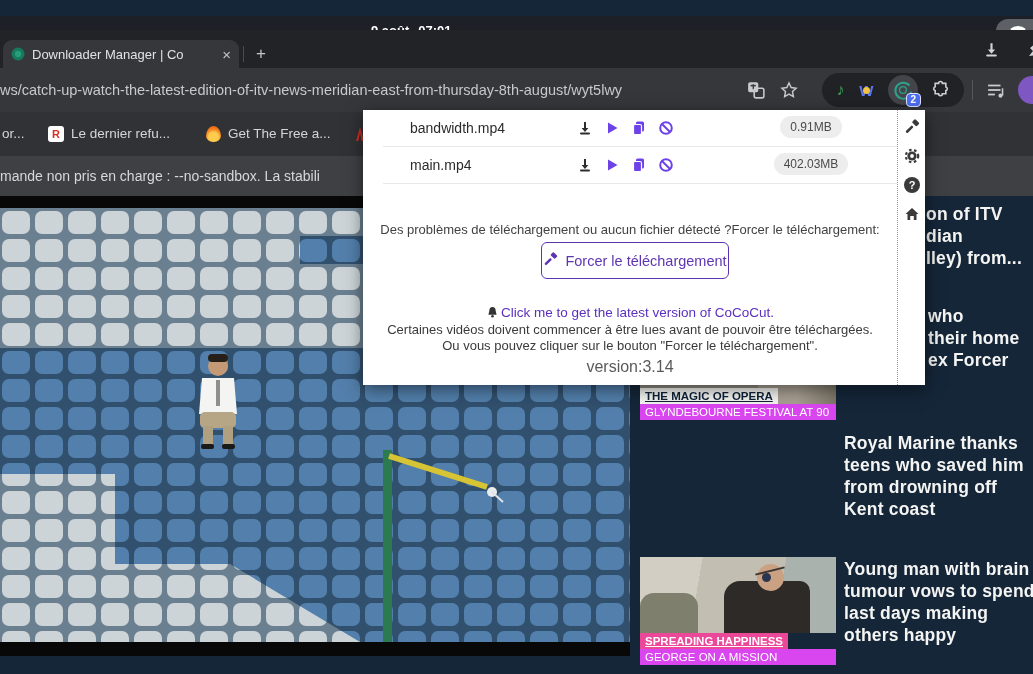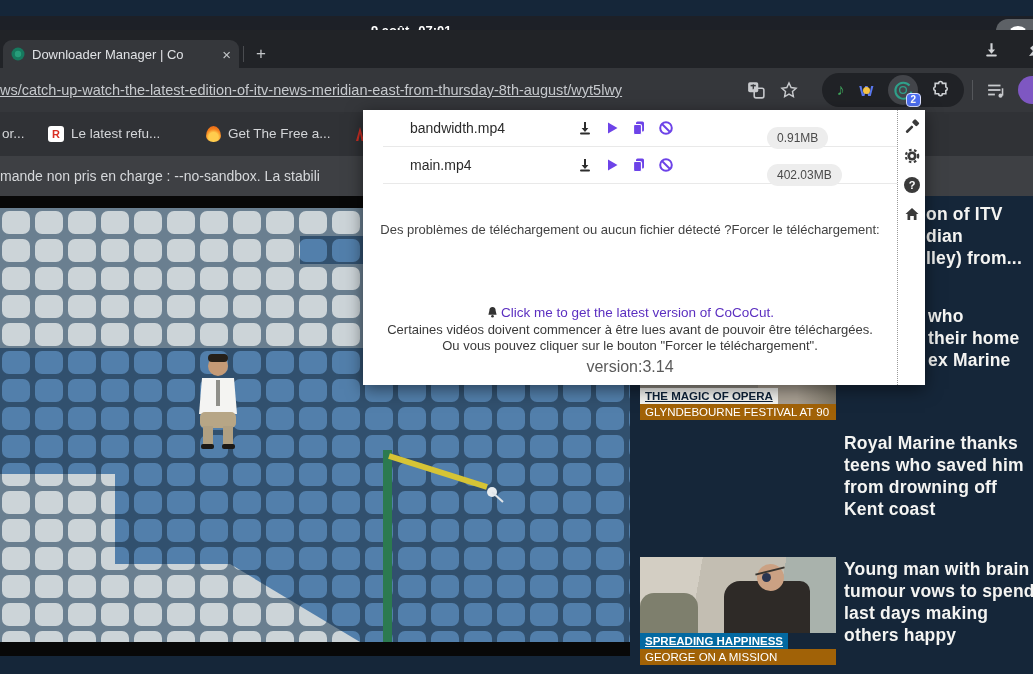--- a/index.html
+++ b/index.html
@@ -25,21 +25,21 @@
                mask-image:linear-gradient(90deg,#000 calc(100% - 14px),transparent); }
   .tab-close { color:#c3c6c9; font-size:15px; line-height:15px; cursor:default; }
   .tab-sep { position:absolute; left:243px; top:16px; width:1px; height:16px; background:#4a4c50; }
   .newtab { position:absolute; left:250px; top:13px; width:22px; height:22px; color:#c3c6c9;
             font-size:17px; line-height:21px; text-align:center; }
   .tb-dl { position:absolute; left:983px; top:11px; color:#d2d4d7; }
   .tb-part { position:absolute; left:1026px; top:12px; color:#d2d4d7; }
   
   .toolbar { position:absolute; left:0; top:68px; width:1033px; height:44px; background:#35373b; }
   .url { position:absolute; left:0; top:0; width:735px; height:44px; line-height:44px;
-         color:#c6c9cd; font-size:14.5px; white-space:nowrap; overflow:hidden;text-decoration:underline; }
+         color:#c6c9cd; font-size:14.5px; white-space:nowrap; overflow:hidden; }
   .ic-translate { position:absolute; left:746px; top:13px; }
   .ic-star { position:absolute; left:780px; top:13px; }
   .extpill { position:absolute; left:822px; top:5px; width:142px; height:34px; background:#202226;
              border-radius:17px; display:flex; align-items:center; justify-content:space-evenly; }
   .note-glyph { color:#3fa75c; font-size:16px; font-weight:bold; }
   .wmark { position:relative; color:#5a78f0; font-size:15px; font-weight:bold; }
   .wdot { position:absolute; left:4px; top:5px; width:7px; height:7px; border-radius:50%;
           background:#f6c445; }
   .cocobtn { position:relative; width:30px; height:30px; }
   .badge { position:absolute; right:-3px; bottom:-2px; min-width:15px; height:14px; padding:0 2px;
@@ -69,22 +69,22 @@
   .video { position:absolute; left:0; top:0; width:630px; height:460px; background:#080808; }
   .video svg { position:absolute; left:0; top:12px; }
   
   .hl { position:absolute; left:844px; width:194px; font-size:17.5px; line-height:22px;
         font-weight:600; color:#f4f4f2; letter-spacing:.2px; }
   .frag { position:absolute; font-size:17.5px; line-height:22px; font-weight:600; color:#f4f4f2;
           white-space:nowrap; letter-spacing:.2px; }
   .thumb { position:absolute; left:640px; width:196px; overflow:hidden; }
   .ban1 { position:absolute; left:0; bottom:16px; background:#f3f3f0; color:#0d2138;
           font-size:11.5px; line-height:16px; font-weight:bold; padding:0 5px; white-space:nowrap;text-decoration:underline; }
-  .ban1.dark { background:#0369a1; color:#fff; }
-  .ban2 { position:absolute; left:0; right:0; bottom:0; background:#a16207; color:#fff;
+  .ban1.dark { background:#ec4899; color:#fff; }
+  .ban2 { position:absolute; left:0; right:0; bottom:0; background:#d946ef; color:#fff;
           font-size:11.5px; line-height:16px; padding:0 5px; white-space:nowrap; overflow:hidden; }
   .t2-img { position:absolute; inset:0; background:linear-gradient(90deg,#8f8a82 0 60%,#a89f92 60% 80%,#7c7668); }
   .t3-img { position:absolute; left:0; top:0; right:0; height:81px; display:flex; }
   .t3-face { width:94px; height:81px; background:radial-gradient(circle at 45% 42%,#c6a18c 0 30%,#a37d66 65%,#7d5c4b); }
   .t3-beach { position:relative; width:100px; height:81px; margin-left:2px;
               background:linear-gradient(#b7c3c8 0 45%,#9fb0b6 45% 70%,#8da2ab 70%); }
   .kid { position:absolute; bottom:5px; border-radius:4px; }
   .kid-head { position:absolute; width:9px; height:9px; border-radius:50%; background:#b98b66; }
   .t4-img { position:absolute; left:0; top:0; right:0; height:76px;
             background:linear-gradient(100deg,#d3cec3 0 30%,#c3beb2 30% 70%,#a9b2ac 70%); }
@@ -103,21 +103,21 @@
            box-shadow:0 4px 16px rgba(0,0,0,.5); }
   .p-main { position:absolute; left:0; top:0; width:534px; height:275px; }
   .p-side { position:absolute; left:534px; top:0; width:28px; height:275px;
             border-left:1px dotted #9a9a9a; }
   .p-side .sic { position:absolute; left:6px; width:16px; height:16px; color:#3a3a3a; }
   .prow { position:relative; height:37px; border-bottom:1px solid #e9e9e9;margin-left:20px; }
   .fname { position:absolute; left:27px; top:0; line-height:37px; font-size:14px; color:#2b2b2b; }
   .ricons { position:absolute; left:194px; top:10px; display:flex; gap:11px; }
   .ricons .ri { width:16px; height:16px; }
   .ri.dark { color:#2d2d2d; } .ri.purp { color:#6d43e8; }
-  .fsizebox { position:absolute; left:384px; top:17px; width:88px; }
+  .fsizebox { position:absolute; left:384px; top:6px; width:88px; text-align:center; }
   .fsize { display:inline-block; background:#ededed; border-radius:11px; padding:4px 10px;
            font-size:12px; color:#4a4a4a; }
   .hint { position:absolute; left:0; top:112px; width:534px; text-align:center; font-size:13px;
           color:#424242; }
   .force-btn { position:absolute; left:178px; top:132px; width:188px; height:37px; background:#fff;
                border:1.6px solid #5e35b1; border-radius:6px; color:#5e35b1; font-size:14.5px;
                display:flex; align-items:center; justify-content:center; gap:7px;
                font-family:inherit; }
   .update { position:absolute; left:0; top:195px; width:534px; text-align:center; font-size:13.5px;
             color:#5b2fc0; }
@@ -215,21 +215,21 @@
           <circle cx="12" cy="13" r="1.8" fill="#c8cacd"></circle>
           <rect x="13.1" y="6.5" width="1.4" height="6.5" fill="#c8cacd"></rect>
         </svg>
     </span>
     <div class="avatar"></div>
   </div>
 
   <div class="bookbar">
     <span class="bm-label" style="left:2px">or...</span>
     <span class="r-icon">R</span>
-    <span class="bm-label" style="left:71px">Le latest refu...</span>
+    <span class="bm-label" style="left:71px">Le dernier refu...</span>
     <span class="flame"></span>
     <span class="bm-label" style="left:228px">Get The Free a...</span>
     <span class="bm-sliver"></span>
   </div>
 
   <div class="infobar">
     <span>mande non pris en charge : --no-sandbox. La stabili</span>
   </div>
 
   <div class="page">
@@ -271,21 +271,21 @@
         </g>
       </svg>
     </div>
 
     <div class="frag" style="left:926px; top:7px">on of ITV</div>
     <div class="frag" style="left:926px; top:29px">dian</div>
     <div class="frag" style="left:926px; top:51px">lley) from...</div>
 
     <div class="frag" style="left:928px; top:109px">who</div>
     <div class="frag" style="left:928px; top:131px">their home</div>
-    <div class="frag" style="left:928px; top:153px">ex Marine</div>
+    <div class="frag" style="left:928px; top:153px">ex Forcer</div>
     <div class="thumb" style="top:115px; height:109px">
       <div class="t2-img"></div>
       <span class="ban1">THE MAGIC OF OPERA</span>
       <span class="ban2">GLYNDEBOURNE FESTIVAL AT 90</span>
     </div>
 
     <div class="hl" style="top:236px">Royal Marine thanks teens who saved him from drowning off Kent coast</div>
 
     <div class="thumb" style="top:361px; height:108px">
       <div class="t4-img">
@@ -344,20 +344,27 @@
           <span class="ri purp"><svg viewBox="0 0 16 16" width="16" height="16">
                 <circle cx="8" cy="8" r="5.8" fill="none" stroke="currentColor" stroke-width="2"></circle>
                 <line x1="4" y1="4" x2="12" y2="12" stroke="currentColor" stroke-width="2"></line>
               </svg></span>
         </span>
         <span class="fsizebox"><span class="fsize">402.03MB</span></span>
       </div>
 
       <div class="hint">Des problèmes de téléchargement ou aucun fichier détecté ?Forcer le téléchargement:</div>
 
+      <button class="force-btn">
+        <span><svg width="15" height="15" viewBox="0 0 16 16" fill="currentColor">
+              <rect x="1" y="9" width="9" height="2.6" rx="1" transform="rotate(-45 5.5 10.3)"></rect>
+              <rect x="8.5" y="1.5" width="6.4" height="4.6" rx="1.3" transform="rotate(45 11.7 3.8)"></rect>
+            </svg></span>
+        <span>Forcer le téléchargement</span>
+      </button>
 
       <div class="update">
         <span><svg width="13" height="13" viewBox="0 0 14 14" fill="#333">
               <path d="M7 1.2c-2.2 0-3.4 1.6-3.4 3.8L2.6 9.5h8.8L10.4 5c0-2.2-1.2-3.8-3.4-3.8z"></path>
               <circle cx="7" cy="11" r="1.4"></circle>
             </svg></span><span>Click me to get the latest version of CoCoCut.</span>
       </div>
 
       <div class="note">Certaines vidéos doivent commencer à être lues avant de pouvoir être téléchargées. Ou vous pouvez cliquer sur le bouton "Forcer le téléchargement".</div>
       <div class="version">version:3.14</div>

